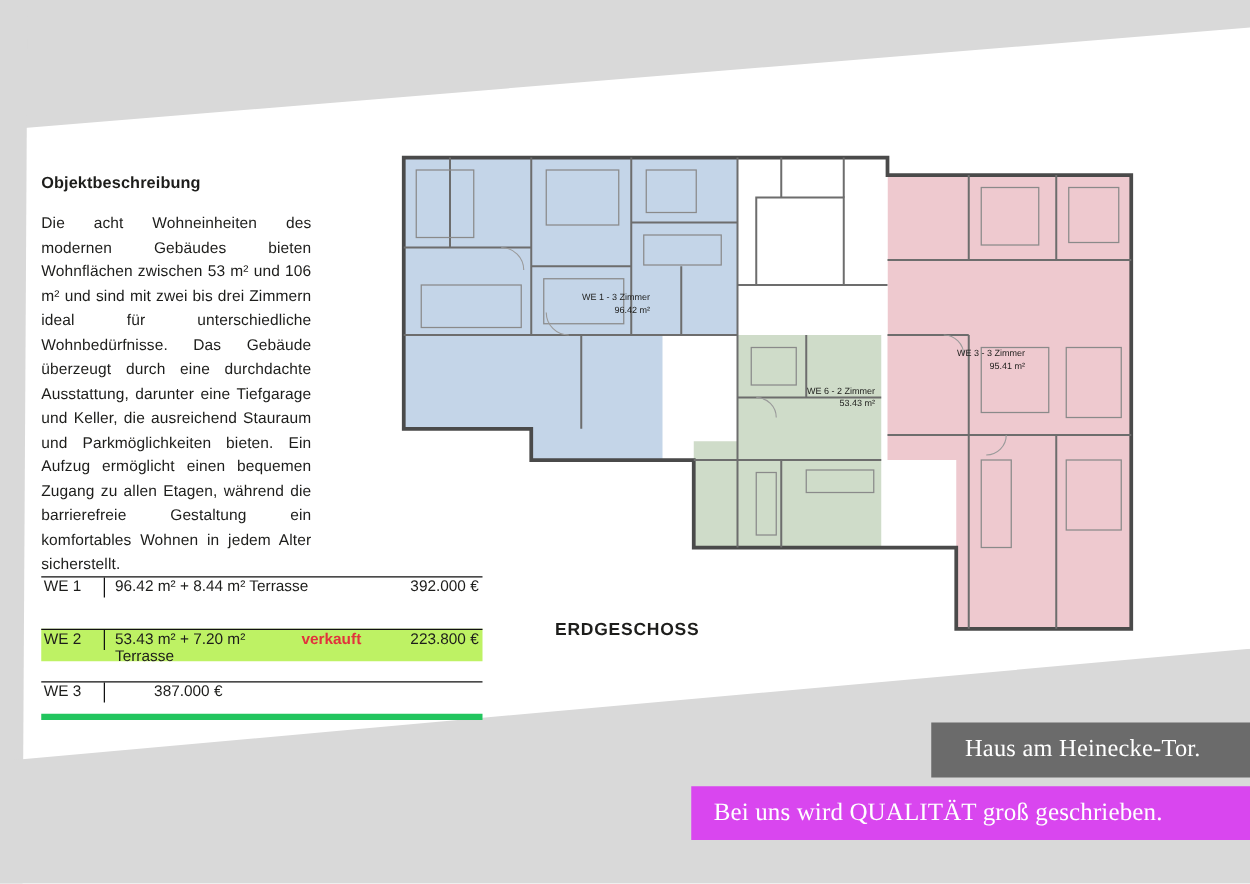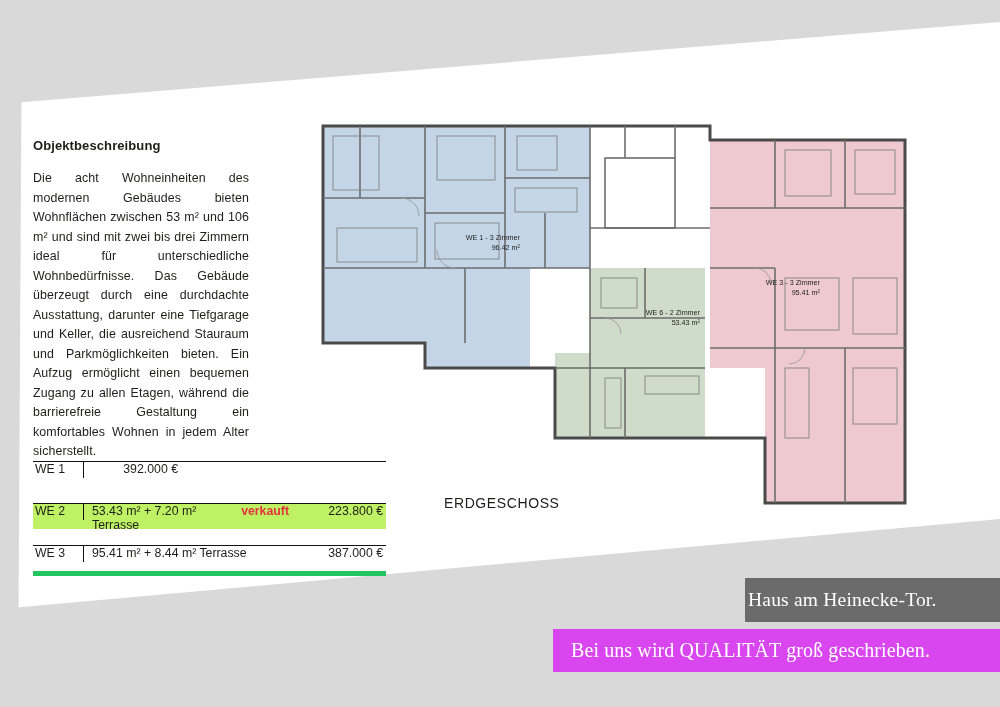--- a/index.html
+++ b/index.html
@@ -51,34 +51,34 @@
   .u-name{width:48px;flex:0 0 48px;padding-left:2px;}
   .u-sep{width:1px;height:16px;background:#111;flex:0 0 1px;}
   .u-area{flex:1 1 auto;padding-left:8px;}
   .u-status{
     flex:0 0 auto;color:#e2333c;font-weight:bold;padding-right:10px;
   }
   .u-price{flex:0 0 auto;text-align:right;padding-right:3px;width:84px;}
   
   .floor-label{
     position:absolute;left:444px;top:495px;
-    font-size:14px;font-weight:normal;letter-spacing:.6px;
+    font-size:14px;font-weight:bold;letter-spacing:.6px;
   }
   
   .plan{position:absolute;left:305px;top:118px;width:640px;height:400px;}
   .plan svg{display:block;}
   .room-tag{
     position:absolute;text-align:right;font-size:7.2px;line-height:10px;
     color:#1d1d1b;
   }
   
   .banner-grey{
     position:absolute;left:745px;top:578px;width:255px;height:44px;
     background:#6b6b6b;color:#fff;
-    display:flex;align-items:center;padding-left:3px;box-sizing:border-box;
+    display:flex;align-items:center;padding-left:27px;box-sizing:border-box;
   }
   .banner-grey span{
     font-family:"Liberation Serif", serif;font-size:19.5px;letter-spacing:.2px;
   }
   .banner-red{
     position:absolute;left:553px;top:629px;width:447px;height:43px;
     background:#d946ef;color:#fff;
     display:flex;align-items:center;padding-left:18px;box-sizing:border-box;
   }
   .banner-red span{
@@ -94,34 +94,34 @@
 
 <div class="desc">
   <h2>Objektbeschreibung</h2>
   <p>Die acht Wohneinheiten des modernen Gebäudes bieten Wohnflächen zwischen 53 m² und 106 m² und sind mit zwei bis drei Zimmern ideal für unterschiedliche Wohnbedürfnisse. Das Gebäude überzeugt durch eine durchdachte Ausstattung, darunter eine Tiefgarage und Keller, die ausreichend Stauraum und Parkmöglichkeiten bieten. Ein Aufzug ermöglicht einen bequemen Zugang zu allen Etagen, während die barrierefreie Gestaltung ein komfortables Wohnen in jedem Alter sicherstellt.</p>
 </div>
 
 <div class="units">
   <div class="unit-row">
     <div class="u-name">WE 1</div>
     <div class="u-sep"></div>
+    <div class="u-area">96.42 m² + 8.44 m² Terrasse</div>
     <div class="u-status"></div>
     <div class="u-price">392.000 €</div>
   </div>
   <div class="unit-row sold">
     <div class="u-name">WE 2</div>
     <div class="u-sep"></div>
     <div class="u-area">53.43 m² + 7.20 m² Terrasse</div>
     <div class="u-status">verkauft</div>
     <div class="u-price">223.800 €</div>
   </div>
   <div class="unit-row">
     <div class="u-name">WE 3</div>
     <div class="u-sep"></div>
-    <div class="u-area">95.41 m² + 8.44 m² Terrasse</div>
     <div class="u-status"></div>
     <div class="u-price">387.000 €</div>
   </div>
 </div>
 
 <div class="floor-label">ERDGESCHOSS</div>
 
 <div class="plan">
   <svg width="640" height="400" viewBox="0 0 640 400">
     <g>

